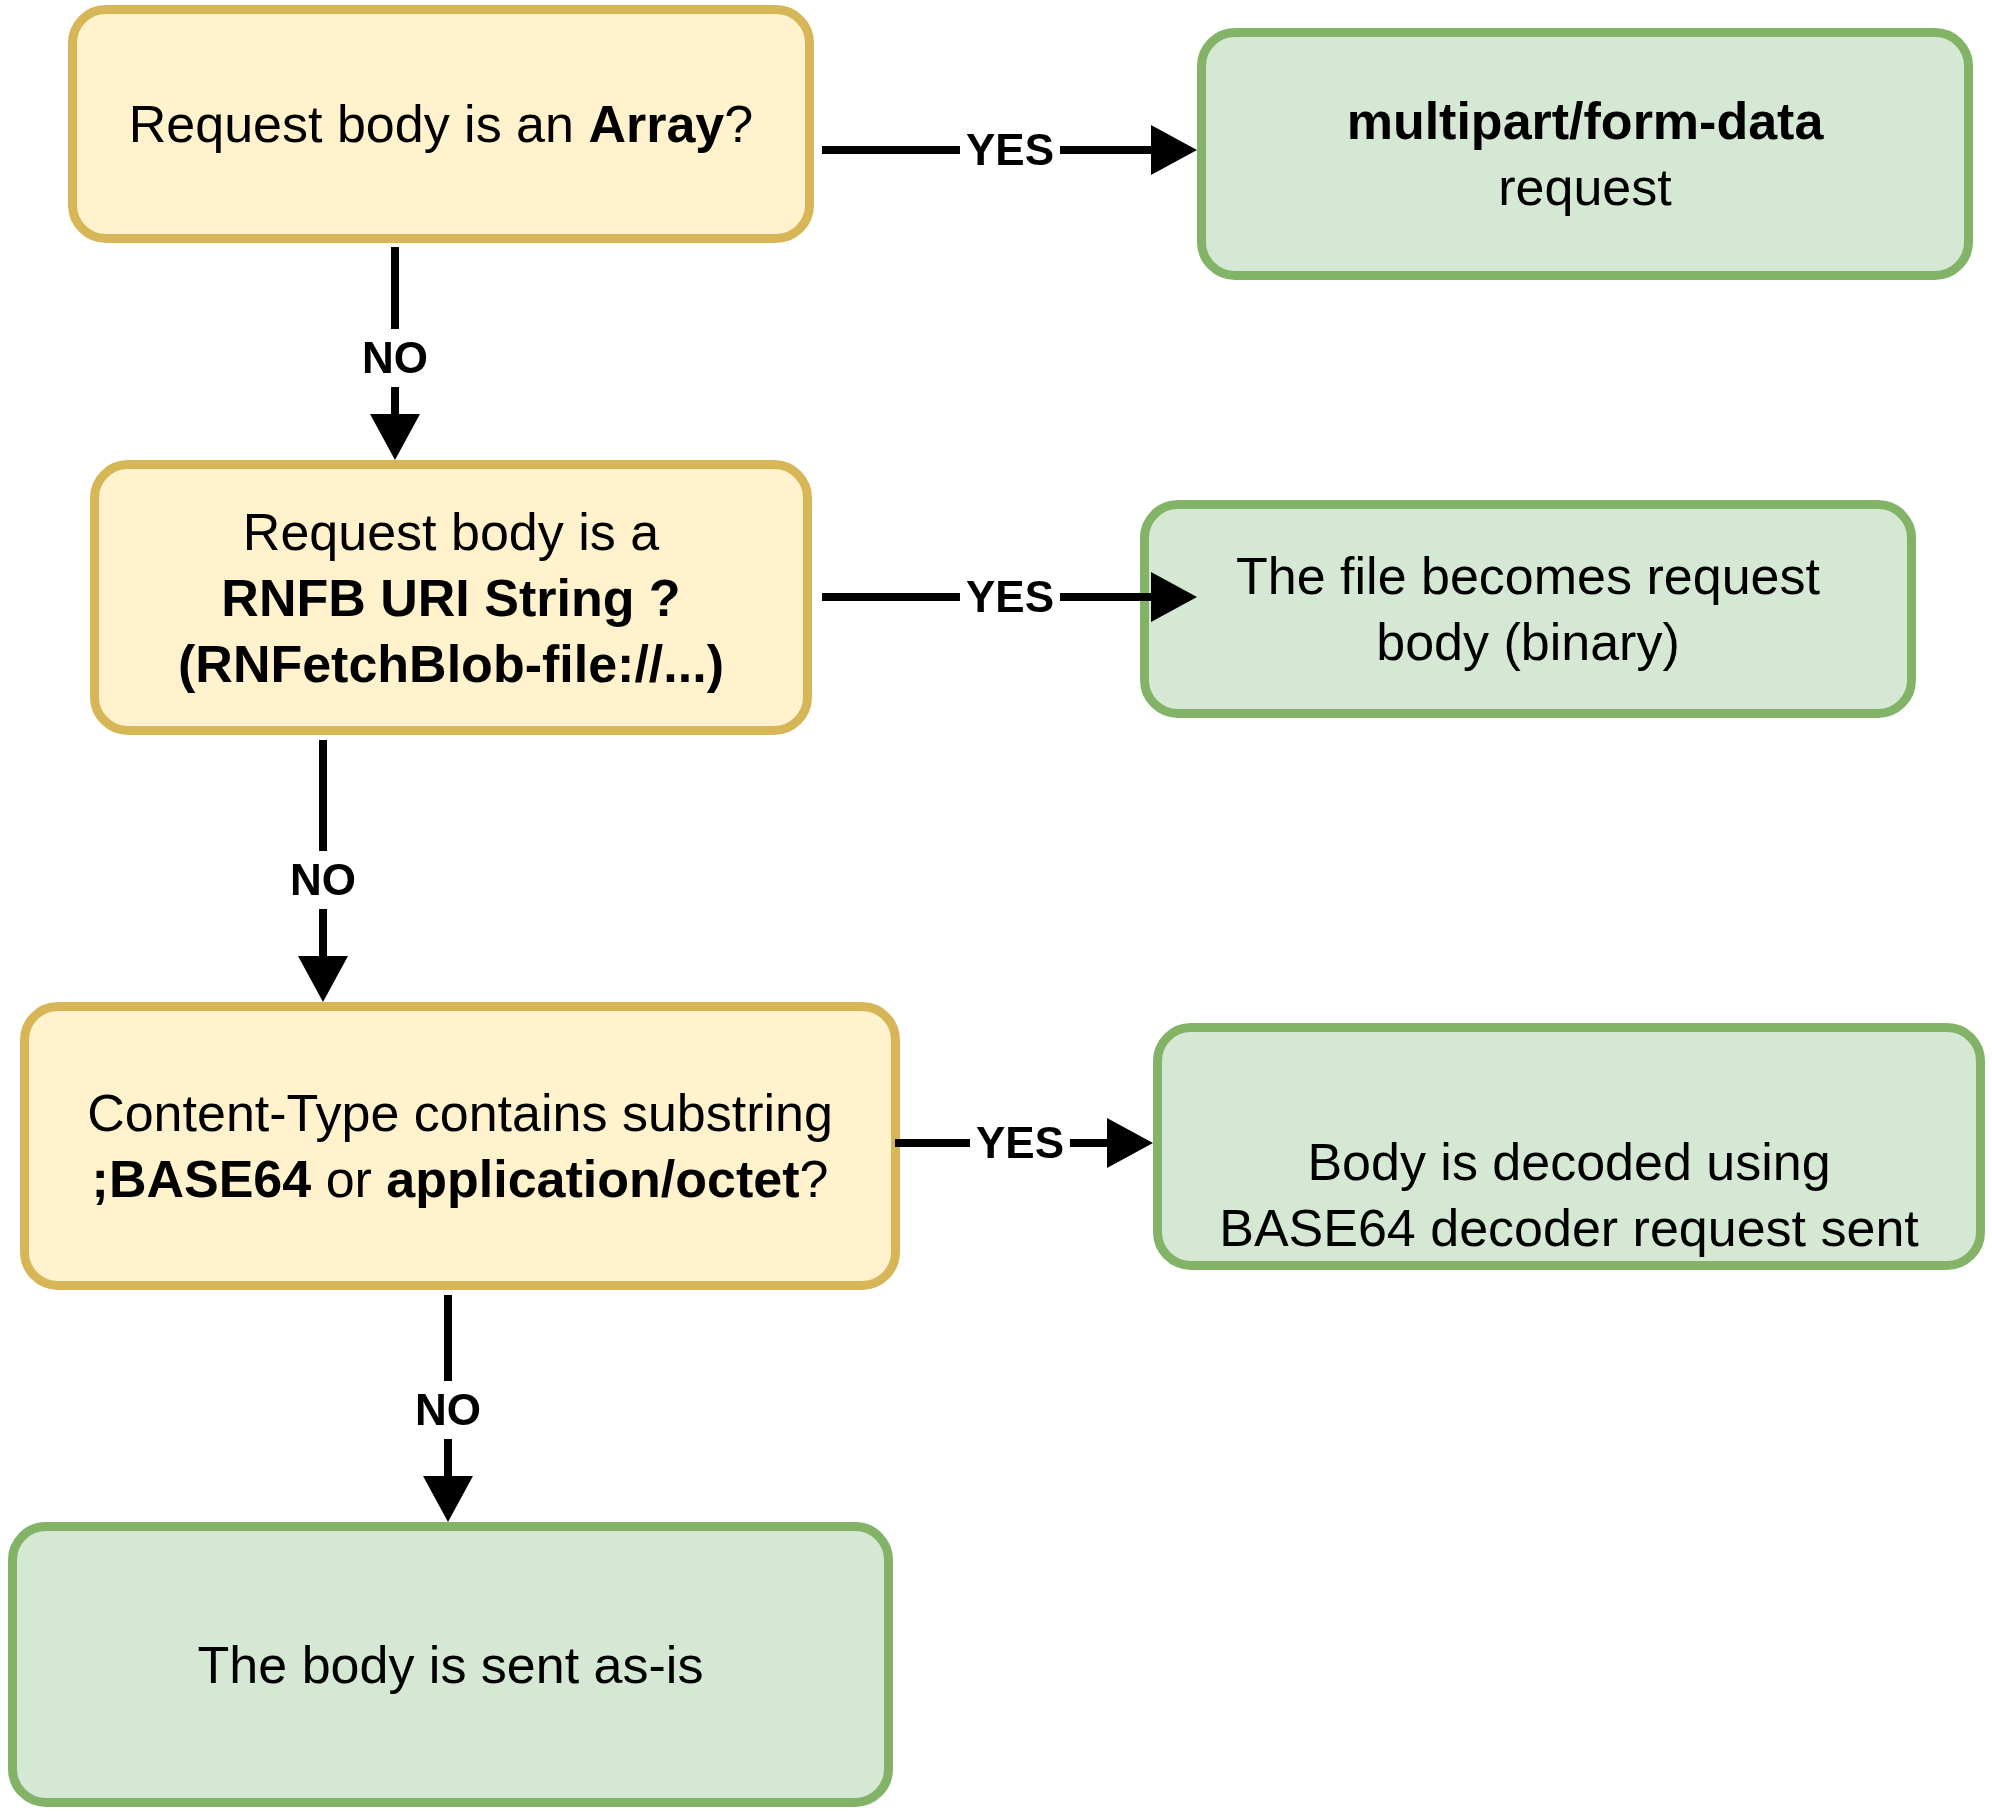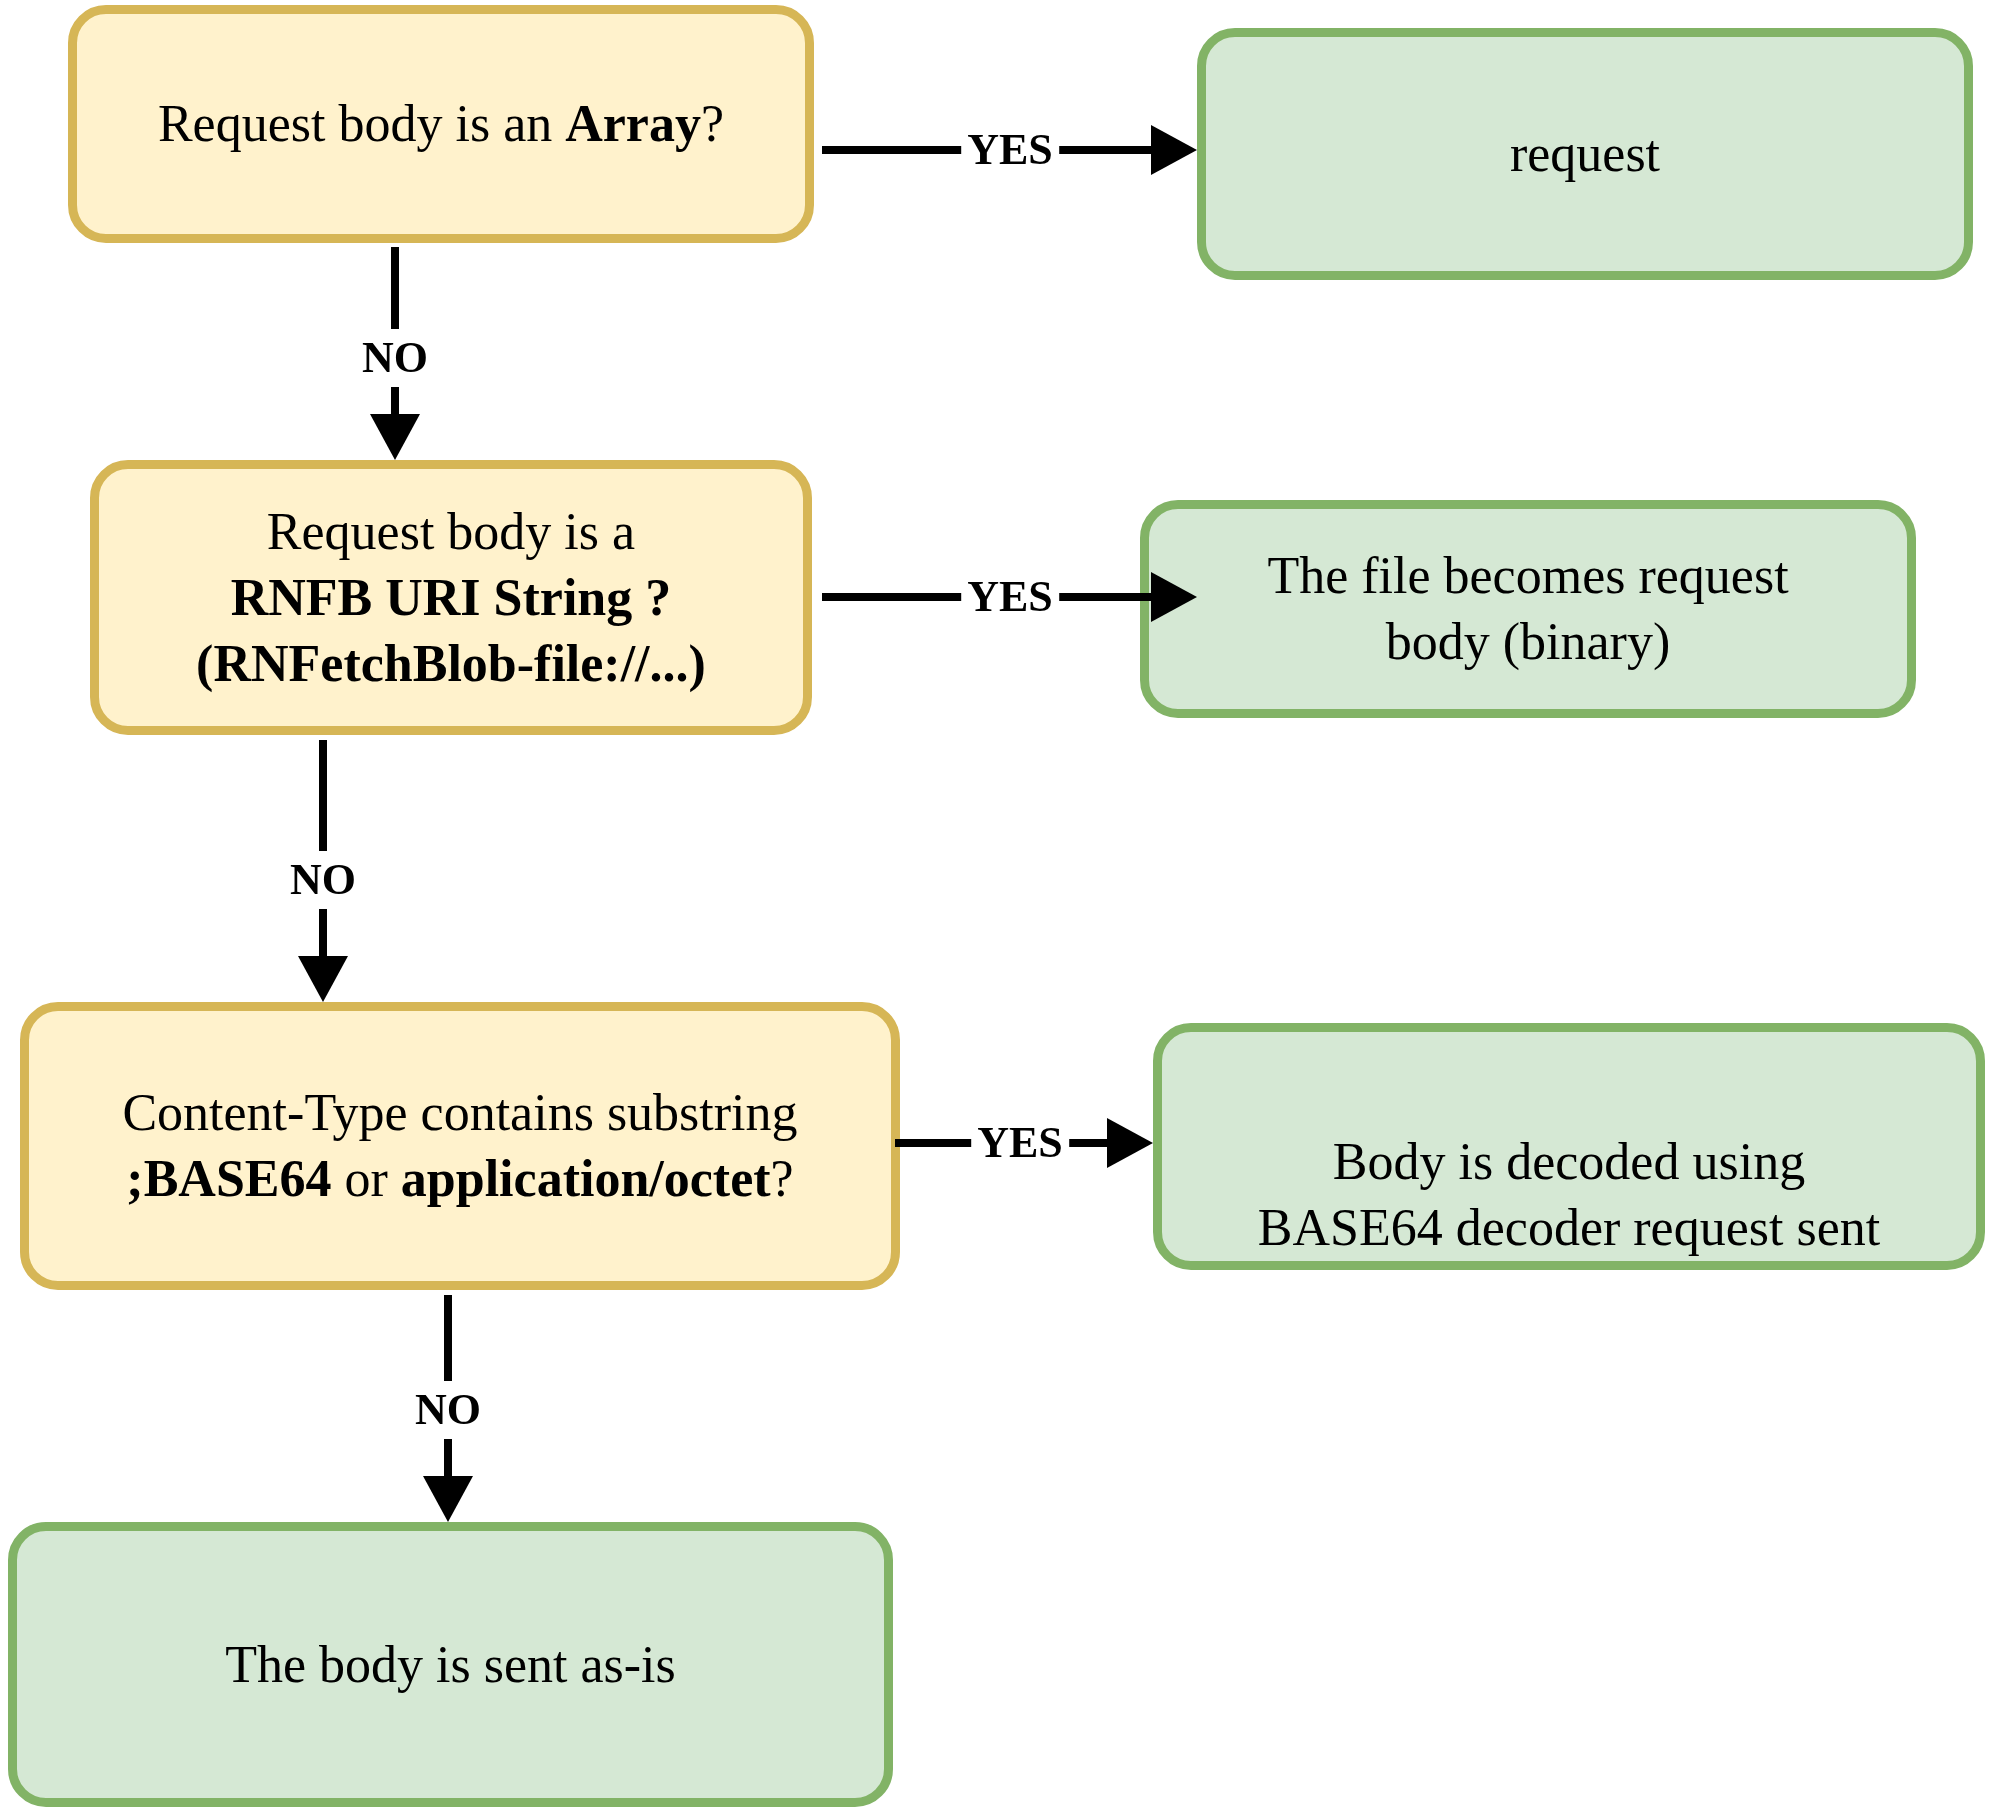--- a/index.html
+++ b/index.html
@@ -9,21 +9,21 @@
     --result-fill:#D5E8D4;
     --result-stroke:#82B366;
     --connector-color:#000000;
     --text-color:#000000;
   }
   html,body{margin:0;padding:0;background:var(--background);}
   .canvas{
     position:relative;
     width:1752px;height:1812px;
     background:var(--background);
-    font-family:Liberation Serif, serif;
+    font-family:Liberation Sans, sans-serif;
     color:var(--text-color);
   }
   .node{
     position:absolute;
     box-sizing:border-box;
     border-radius:38px;
     display:flex;
     flex-direction:column;
     align-items:center;
     justify-content:center;
@@ -68,20 +68,21 @@
 </head>
 <body>
 
 <div class="canvas">
 
   <div class="node question" style="left:68px;top:5px;width:746px;height:238px;">
     <div><span>Request body is an </span><span class="b">Array</span><span>?</span></div>
   </div>
 
   <div class="node result" style="left:1197px;top:28px;width:776px;height:252px;">
+    <div><span class="b">multipart/form-data</span></div>
     <div><span>request</span></div>
   </div>
 
   <div class="hline" style="left:822px;top:146px;width:330px;"></div>
   <div class="arrow-right" style="left:1151px;top:125px;"></div>
   <div class="edge-label" style="left:1010px;top:150px;">YES</div>
 
   <div class="vline" style="left:391px;top:247px;height:168px;"></div>
   <div class="arrow-down" style="left:370px;top:414px;"></div>
   <div class="edge-label" style="left:395px;top:358px;">NO</div>

